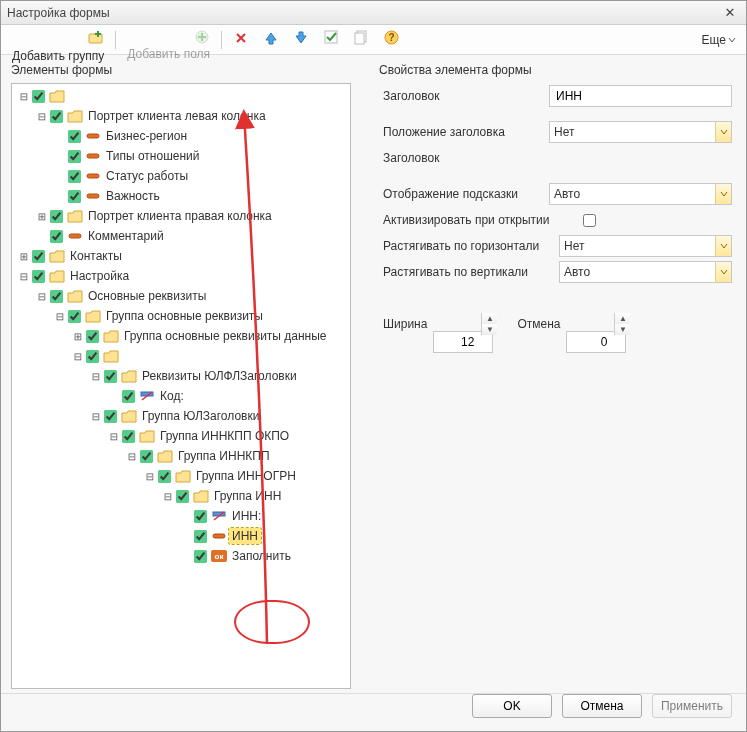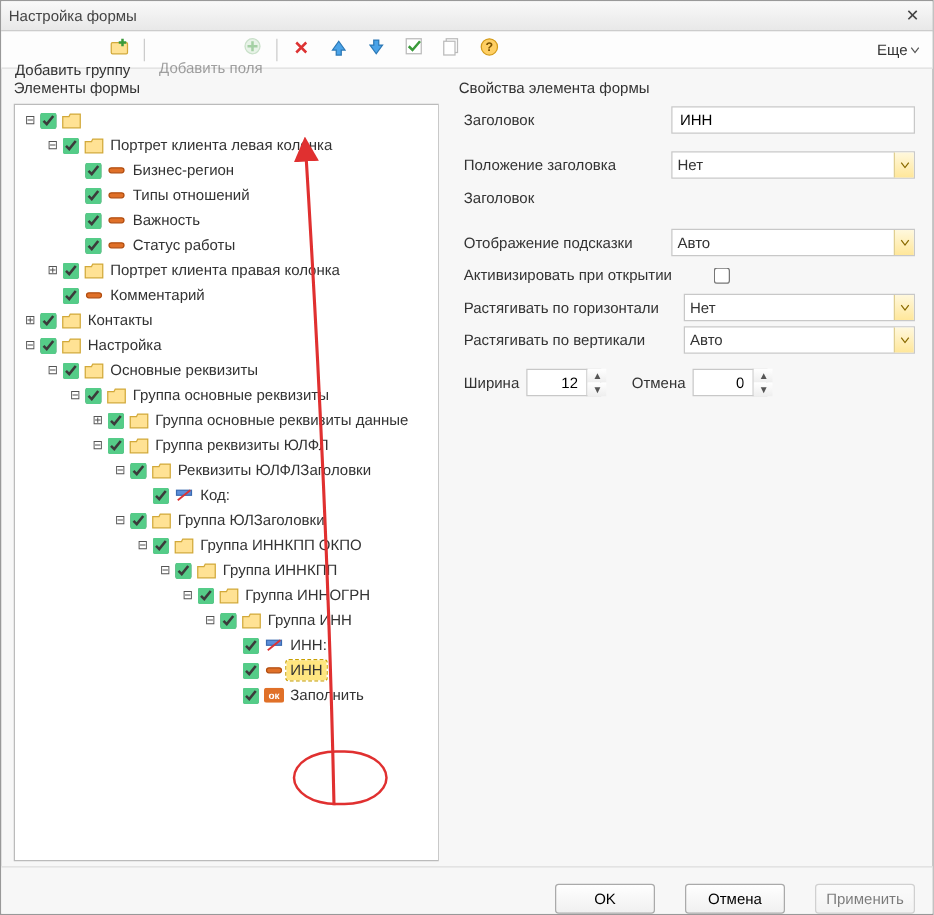--- a/index.html
+++ b/index.html
@@ -76,21 +76,21 @@
   .body {
     flex: 1;
     display: flex;
     flex-direction: column;
     padding: 4px 10px;
     overflow: hidden;
   }
   .columns {
     flex: 1;
     display: flex;
-    gap: 16px;
+    gap: 28px;
     min-height: 0;
   }
   .col-left {
     width: 340px;
     display: flex;
     flex-direction: column;
     min-height: 0;
   }
   .col-right {
     flex: 1;
@@ -185,42 +185,43 @@
     display:flex;
     align-items:center;
     gap:6px;
   }
   .spinner input {
     width: 60px; height:22px;
     border:1px solid #c8c8c8;
     text-align:right;
     padding: 0 18px 0 4px;
     font: inherit;
+    margin-top: 36px;
   }
   .spinner .spin-btns {
     position: relative;
     margin-left: -18px;
     width: 16px; height:22px;
     display:flex; flex-direction:column;
     border-left:1px solid #ccc;
   }
   .spinner .spin-btns div {
     flex:1; display:flex; align-items:center; justify-content:center;
     font-size:8px; cursor:pointer;
     background: linear-gradient(#fff,#eee);
     color:#555;
   }
   
   .footer {
     height: 38px;
     border-top: 1px solid #ddd;
     display:flex;
-    align-items:flex-end;
+    align-items:flex-start;
     justify-content:flex-end;
-    gap: 24px;
+    gap: 10px;
     padding: 0 14px;
     background:#f7f7f7;
   }
   .btn {
     min-width: 80px;
     height: 24px;
     border: 1px solid #aaa;
     border-radius: 3px;
     background: linear-gradient(#fff,#f0f0f0);
     cursor: pointer;
@@ -377,31 +378,31 @@
                           <span class="label">Типы отношений</span>
                         </span></li>
                       <li class="node"><span class="row">
                           <span class="expander blank"></span>
                           <input type="checkbox" class="chk" checked="" style="">
                           <span class="icon field-icon">
                             <svg width="14" height="10">
                               <rect x="1" y="3" width="12" height="4" rx="2" fill="#e07028" stroke="#b24e10"></rect>
                             </svg>
                           </span>
-                          <span class="label">Важность</span>
+                          <span class="label">Статус работы</span>
                         </span></li>
                       <li class="node"><span class="row">
                           <span class="expander blank"></span>
                           <input type="checkbox" class="chk" checked="" style="">
                           <span class="icon field-icon">
                             <svg width="14" height="10">
                               <rect x="1" y="3" width="12" height="4" rx="2" fill="#e07028" stroke="#b24e10"></rect>
                             </svg>
                           </span>
-                          <span class="label">Статус работы</span>
+                          <span class="label">Важность</span>
                         </span></li>
                     </ul></li>
                   <li class="node"><span class="row">
                       <span class="expander">⊞</span>
                       <input type="checkbox" class="chk" checked="" style="">
                       <span class="icon folder-icon">
                         <svg width="16" height="13">
                           <path d="M1 3 L6 3 L7 1 L15 1 L15 12 L1 12 Z" fill="#ffe294" stroke="#d2a93a"></path>
                         </svg>
                       </span>
@@ -469,21 +470,20 @@
                               <span class="label">Группа основные реквизиты данные</span>
                             </span></li>
                           <li class="node"><span class="row">
                               <span class="expander">⊟</span>
                               <input type="checkbox" class="chk" checked="" style="">
                               <span class="icon folder-icon">
                                 <svg width="16" height="13">
                                   <path d="M1 3 L6 3 L7 1 L15 1 L15 12 L1 12 Z" fill="#ffe294" stroke="#d2a93a"></path>
                                 </svg>
                               </span>
-                              <span class="label">Группа реквизиты ЮЛФЛ</span>
                             </span><ul>
                               <li class="node"><span class="row">
                                   <span class="expander">⊟</span>
                                   <input type="checkbox" class="chk" checked="" style="">
                                   <span class="icon folder-icon">
                                     <svg width="16" height="13">
                                       <path d="M1 3 L6 3 L7 1 L15 1 L15 12 L1 12 Z" fill="#ffe294" stroke="#d2a93a"></path>
                                     </svg>
                                   </span>
                                   <span class="label">Реквизиты ЮЛФЛЗаголовки</span>

